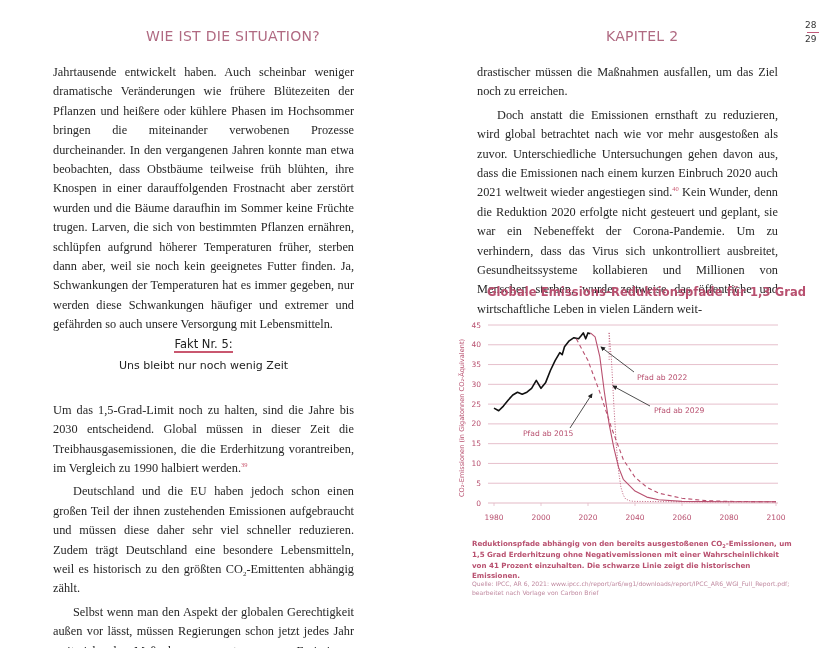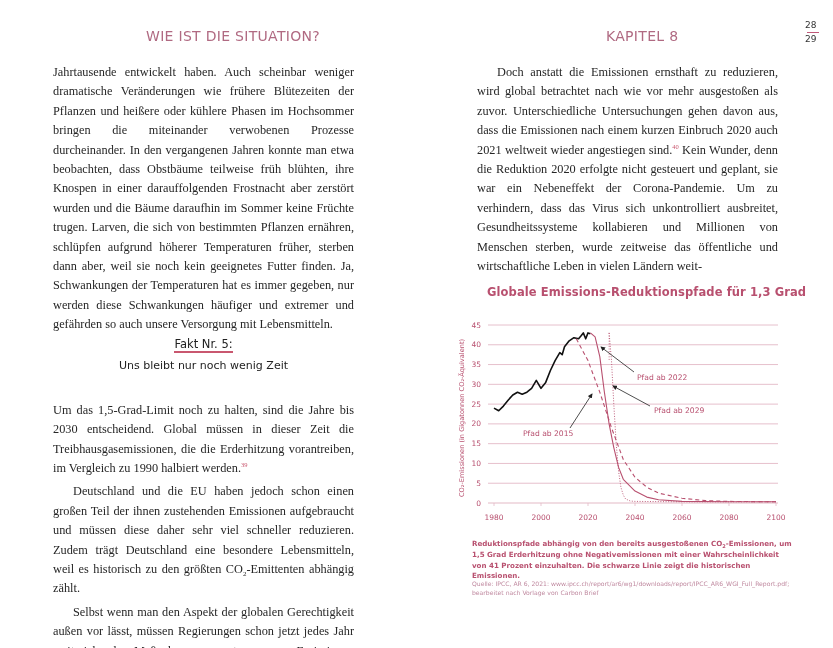--- a/index.html
+++ b/index.html
@@ -49,41 +49,42 @@
     }
     .source {
       position: absolute; left: 472px; top: 580px; width: 320px;
       font-family: "DejaVu Sans", sans-serif; font-size: 6.1px; line-height: 8.6px; color: #c08aa0;
     }
   </style>
 </head>
 <body>
 
 <div id="rh-left" class="running-head">WIE IST DIE  SITUATION?</div>
-<div id="rh-right" class="running-head">KAPITEL 8</div>
+<div id="rh-right" class="running-head">KAPITEL 2</div>
 <div class="page-num">
   <div>28</div>
   <div class="divider"></div>
   <div>29</div>
 </div>
 
 <div id="col-left" class="col">
   <p>Jahrtausende entwickelt haben. Auch scheinbar weniger dramatische Veränderungen wie frühere Blütezeiten der Pflanzen und heißere oder kühlere Phasen im Hochsommer bringen die miteinander verwobenen Prozesse durcheinander. In den vergangenen Jahren konnte man etwa beobachten, dass Obstbäume teilweise früh blühten, ihre Knospen in einer darauffolgenden Frostnacht aber zerstört wurden und die Bäume daraufhin im Sommer keine Früchte trugen. Larven, die sich von bestimmten Pflanzen ernähren, schlüpfen aufgrund höherer Temperaturen früher, sterben dann aber, weil sie noch kein geeignetes Futter finden. Ja, Schwankungen der Temperaturen hat es immer gegeben, nur werden diese Schwankungen häufiger und extremer und gefährden so auch unsere Versorgung mit Lebensmitteln.</p>
   <div style="height:58px"></div>
   <p style="margin-top:4px"><span>Um das 1,5-Grad-Limit noch zu halten, sind die Jahre bis 2030 entscheidend. Global müssen in dieser Zeit die Treibhausgasemissionen, die die Erderhitzung vorantreiben, im Vergleich zu 1990 halbiert werden.</span><sup class="fn">39</sup></p>
   <p class="indent"><span>Deutschland und die EU haben jedoch schon einen großen Teil der ihnen zustehenden Emissionen aufgebraucht und müssen diese daher sehr viel schneller reduzieren. Zudem trägt Deutschland eine besondere Lebensmitteln, weil es historisch zu den größten CO</span><sub class="small">2</sub><span>-Emittenten abhängig zählt.</span></p>
   <p class="indent"><span>Selbst wenn man den Aspekt der globalen Gerechtigkeit außen vor lässt, müssen Regierungen schon jetzt jedes Jahr weitreichende Maßnahmen umsetzen, um Emissionen einzusparen. Dafür müssen wir zentrale gesellschaftliche und wirtschaftliche Bereiche umbauen, und das braucht Zeit. Entscheidend ist nicht, wann genau wir aufhören, sondern wie viel CO</span></p>
 </div>
 
 <div class="fakt">
   <div class="fakt-title">Fakt Nr. 5:</div>
   <div class="fakt-sub">Uns bleibt nur noch wenig Zeit</div>
 </div>
 
 <div id="col-right" class="col">
+  <p>drastischer müssen die Maßnahmen ausfallen, um das Ziel noch zu erreichen.</p>
   <p class="indent"><span>Doch anstatt die Emissionen ernsthaft zu reduzieren, wird global betrachtet nach wie vor mehr ausgestoßen als zuvor. Unterschiedliche Untersuchungen gehen davon aus, dass die Emissionen nach einem kurzen Einbruch 2020 auch 2021 weltweit wieder angestiegen sind.</span><sup class="fn">40</sup><span> Kein Wunder, denn die Reduktion 2020 erfolgte nicht gesteuert und geplant, sie war ein Nebeneffekt der Corona-Pandemie. Um zu verhindern, dass das Virus sich unkontrolliert ausbreitet, Gesundheitssysteme kollabieren und Millionen von Menschen sterben, wurde zeitweise das öffentliche und wirtschaftliche Leben in vielen Ländern weit-</span></p>
 </div>
 
 <div class="chart-title">Globale Emissions-Reduktionspfade für 1,3 Grad</div>
 
 <svg id="chart-svg" width="340" height="225" viewBox="0 0 340 225">
   <g id="grid">
       <line x1="38" x2="328" y1="193" y2="193" stroke="#e3b9c6" stroke-width="1.1"></line>
       <line x1="38" x2="328" y1="173.22222222222223" y2="173.22222222222223" stroke="#e3b9c6" stroke-width="0.9"></line>
       <line x1="38" x2="328" y1="153.44444444444446" y2="153.44444444444446" stroke="#e3b9c6" stroke-width="0.9"></line>

